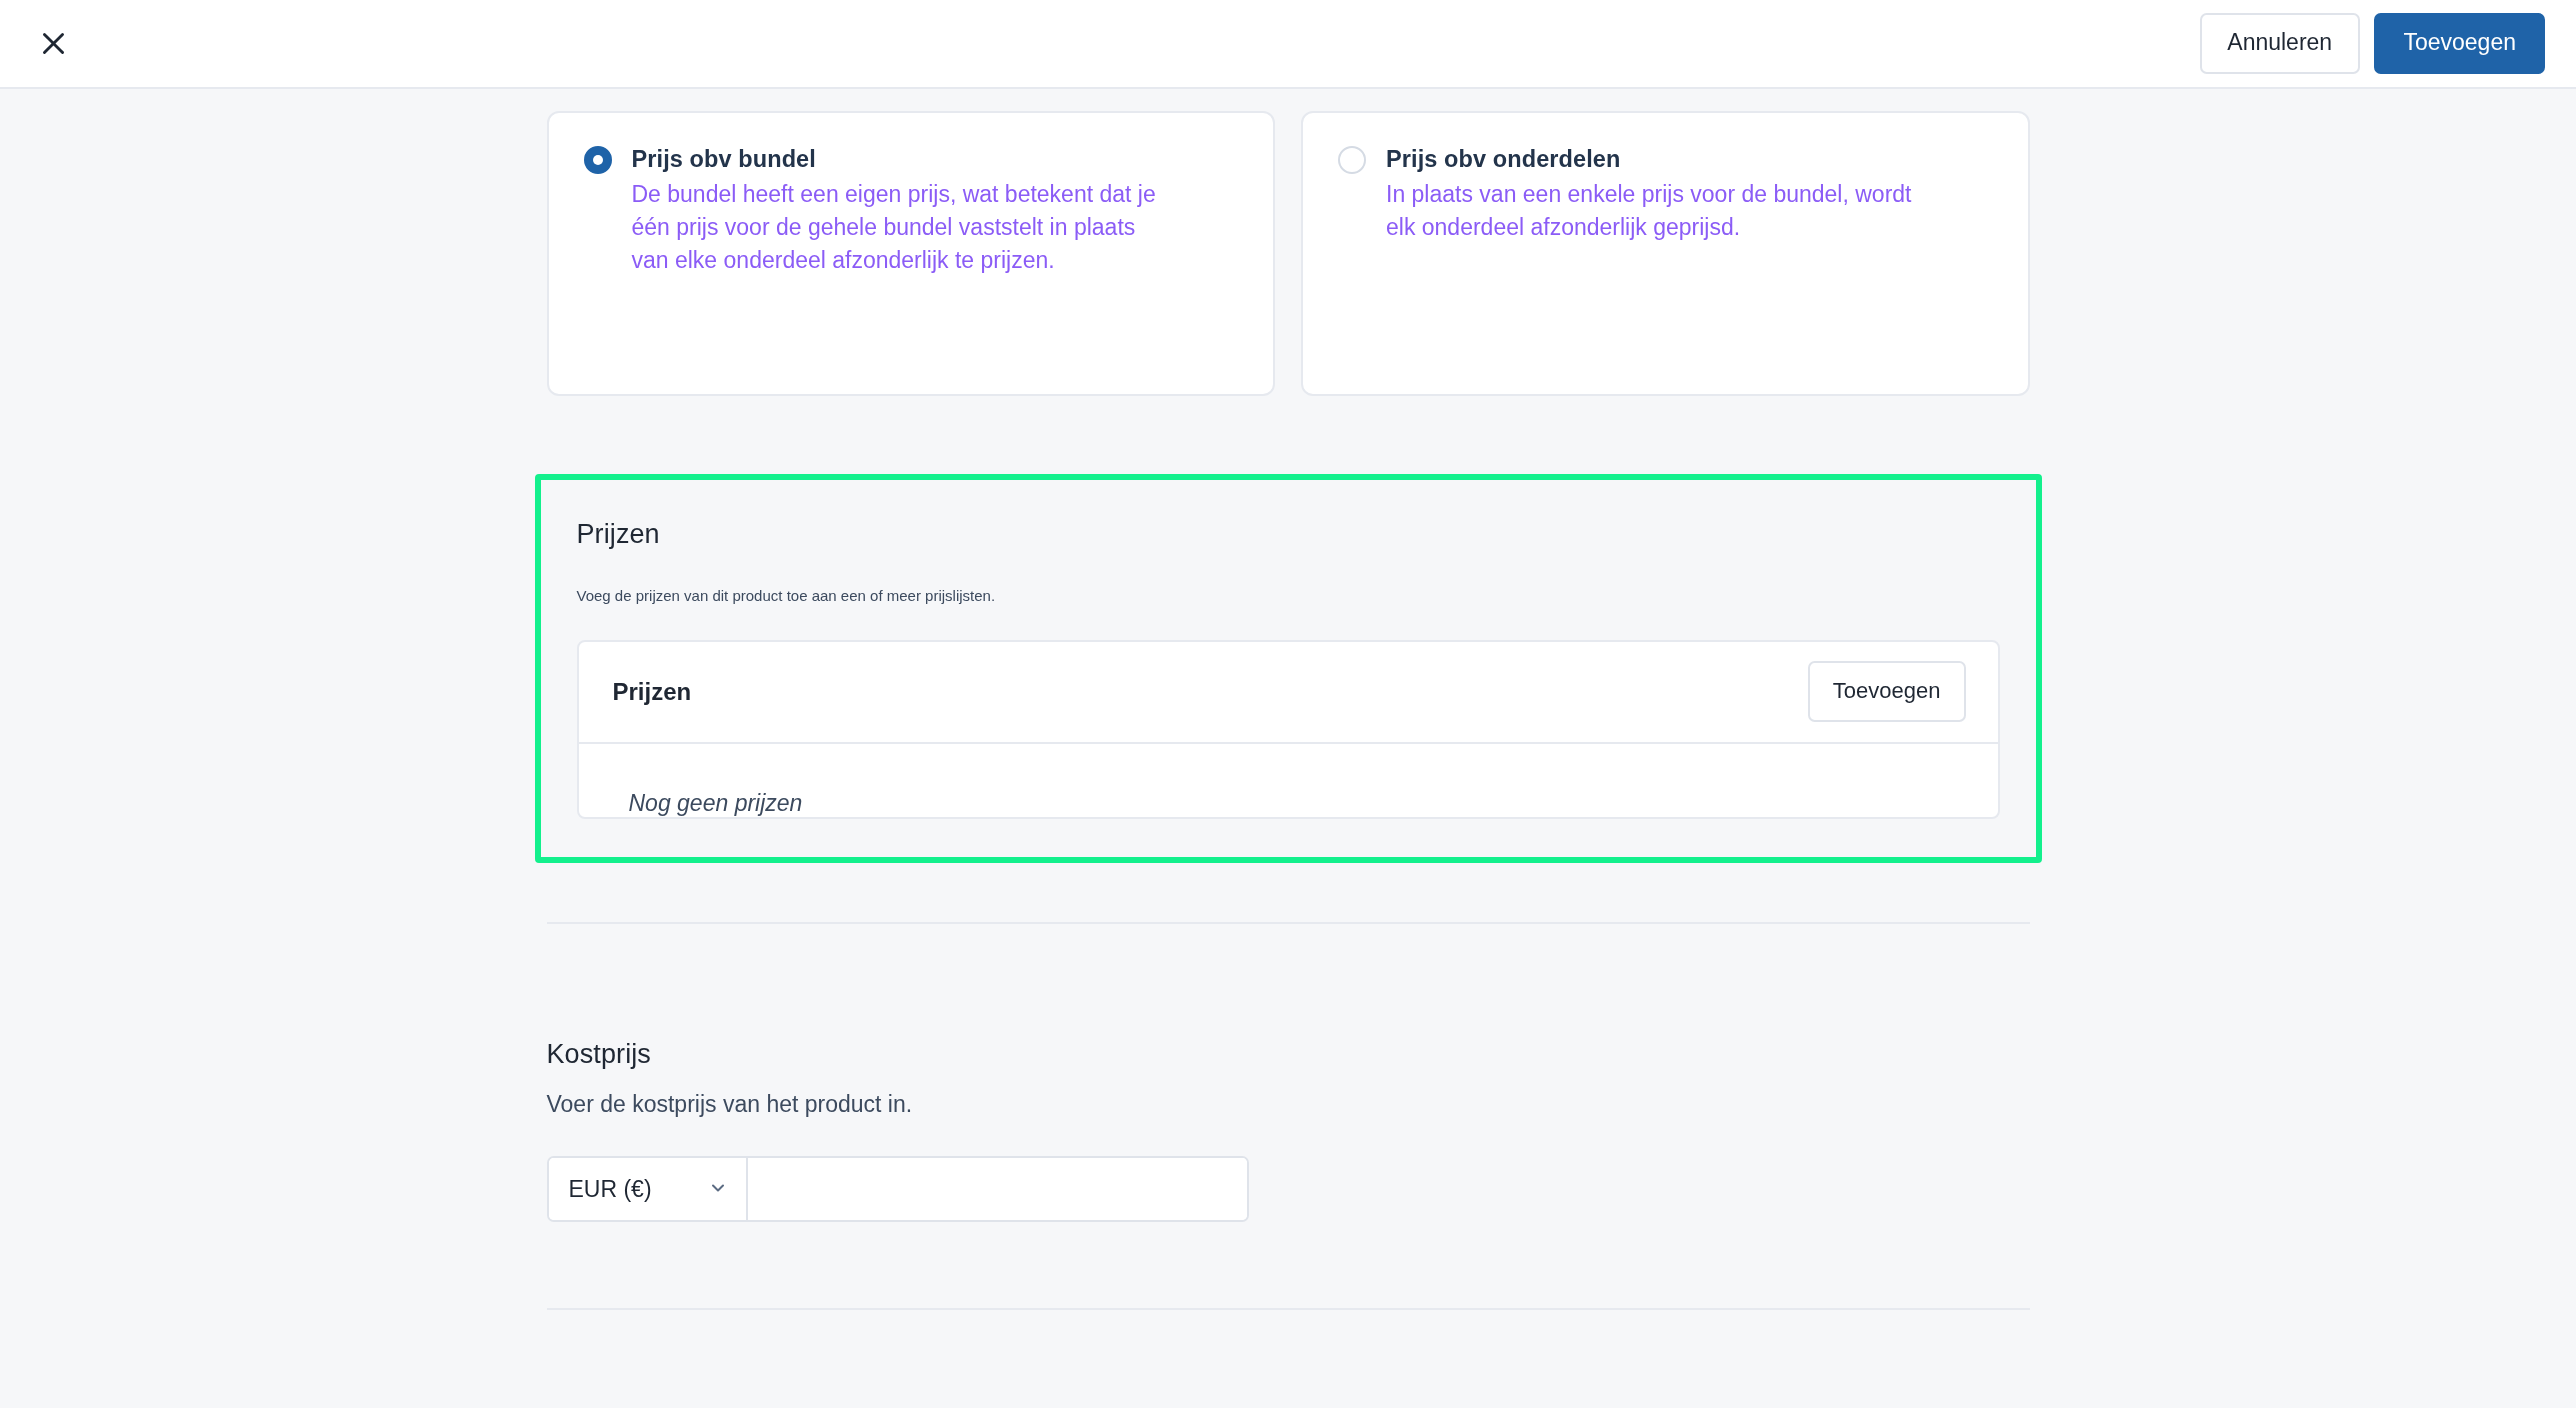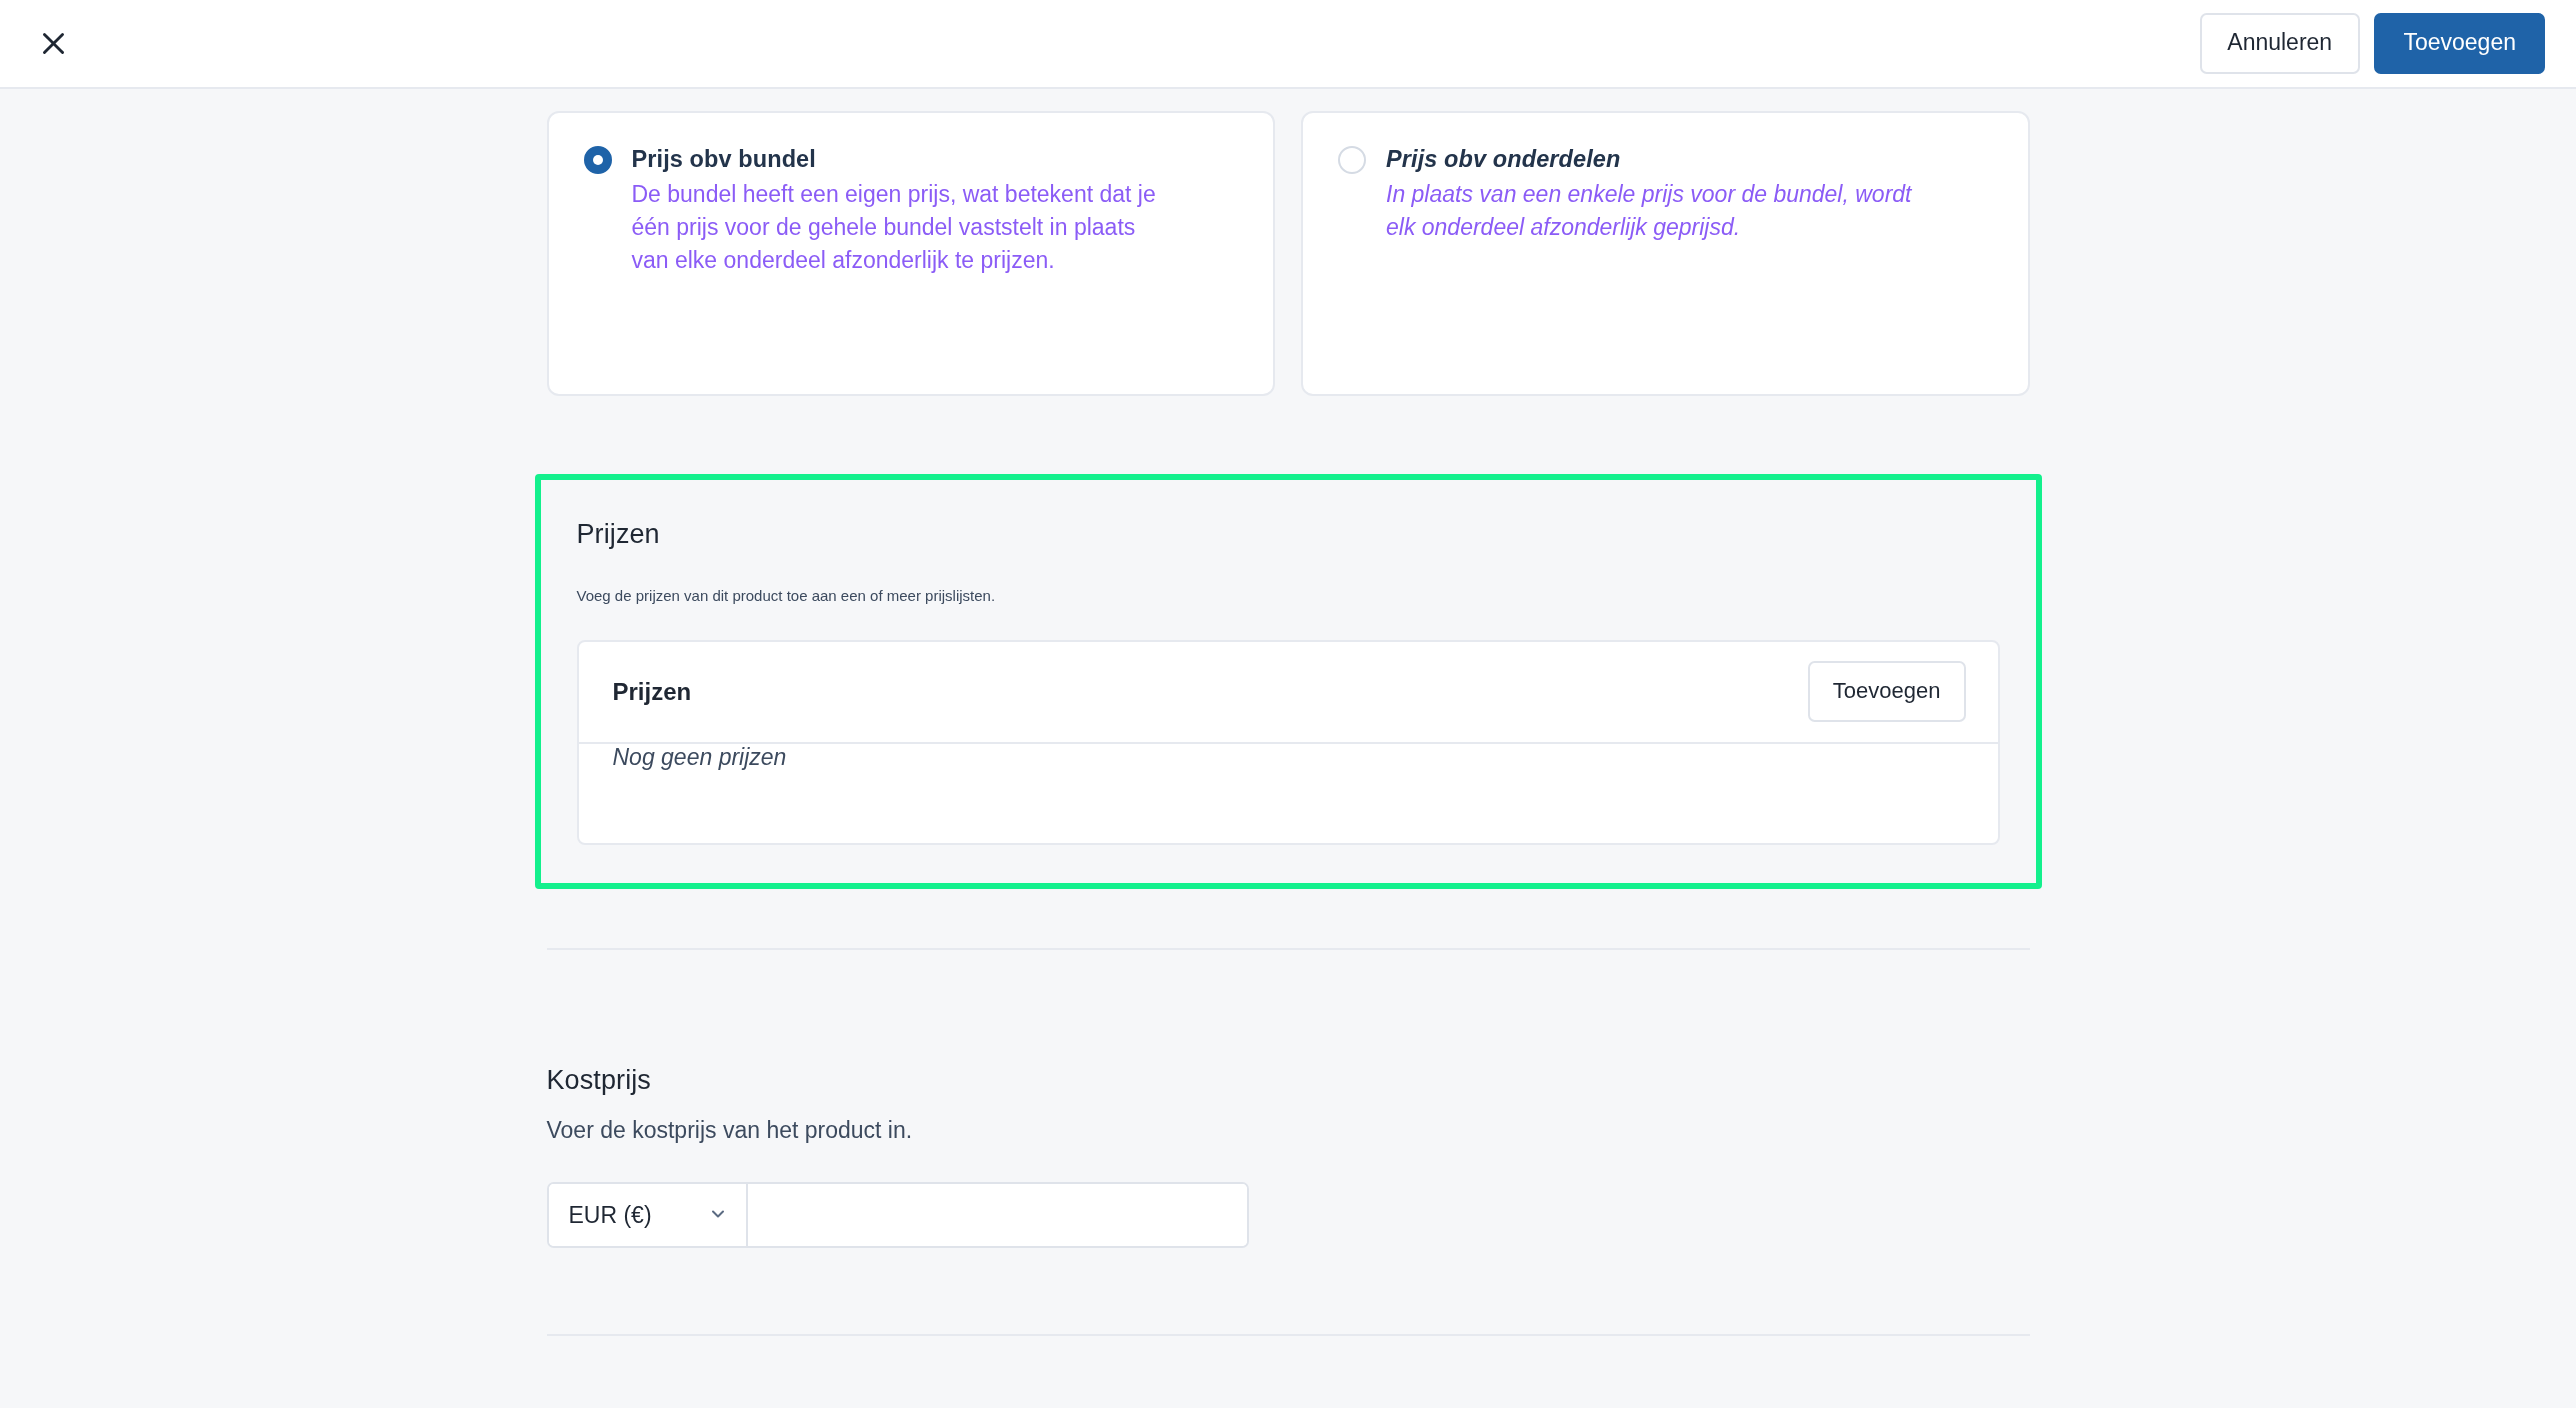--- a/index.html
+++ b/index.html
@@ -98,21 +98,21 @@
 
   .choice-card {
     flex: 1 1 0;
     background: #ffffff;
     border: 2px solid #e6e9ef;
     border-radius: 12px;
     padding: 33px 35px 20px 35px;
     cursor: pointer;
   }
   .choice-card.tall { min-height: 285px; }
-  .choice-card.short { min-height: 285px; align-self: flex-start; font-style: italic; }
+  .choice-card.short { min-height: 285px; align-self: flex-start; }
 
   .choice-head {
     display: flex;
     align-items: center;
     gap: 20px;
   }
 
   .radio {
     flex: 0 0 auto;
     width: 28px;
@@ -217,24 +217,24 @@
     border: 2px solid #dfe3ea;
     color: #1f2733;
     border-radius: 6.7px;
     padding: 14.8px 23px 16px;
     font-size: 22px;
     font-family: "Liberation Sans", sans-serif;
     cursor: pointer;
   }
 
   .panel-body {
-    height: 99px;
-    display: flex;
-    align-items: flex-start;
-    padding: 0 34px;
+    height: 73px;
+    display: flex;
+    align-items: flex-end;
+    padding: 0 50px;
   }
 
   .empty-text {
     font-size: 23px;
     font-style: italic;
     color: #3c4a5e;
   }
 
   
   .block {

